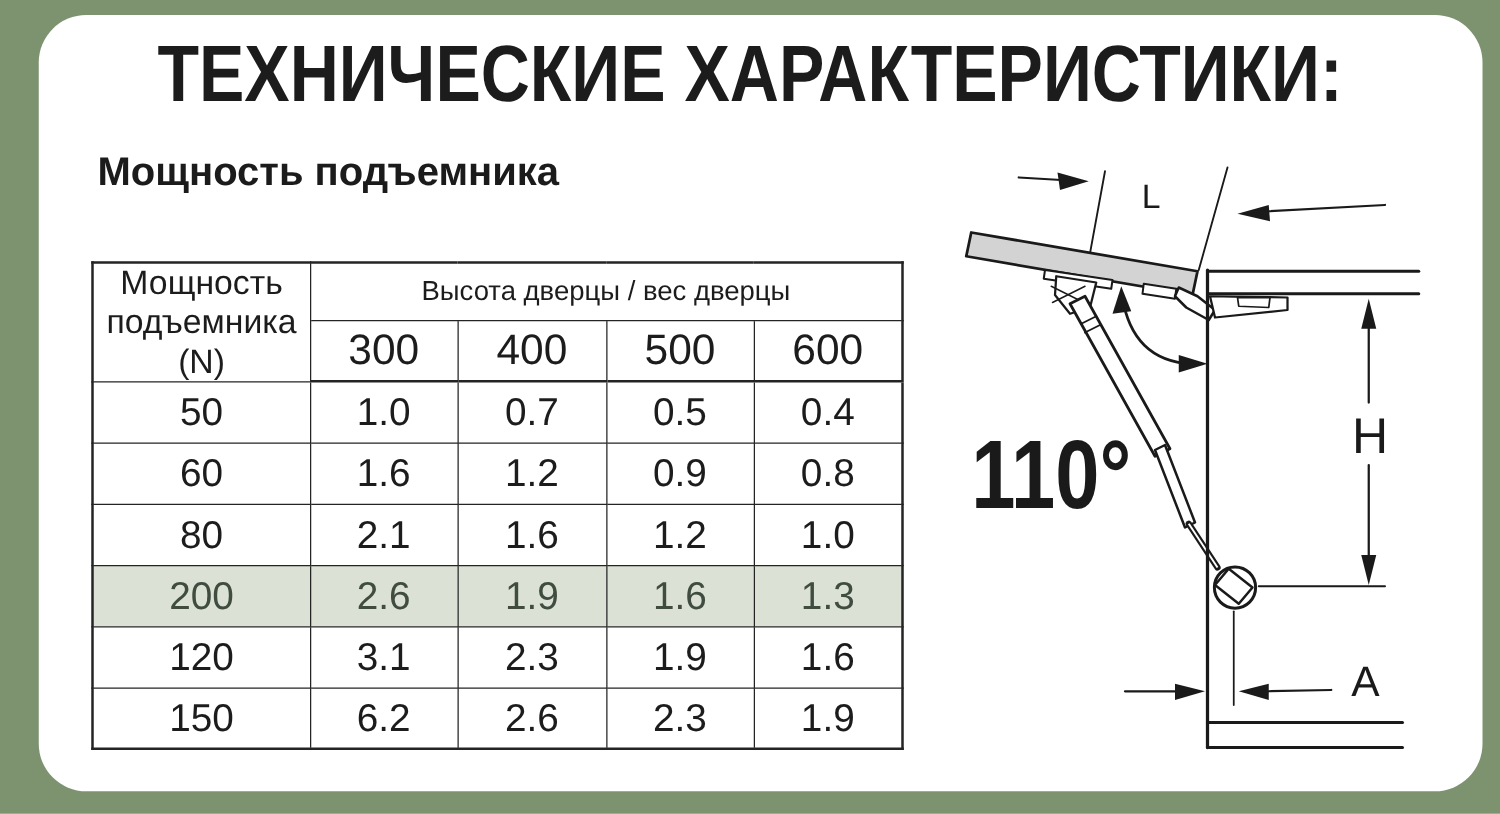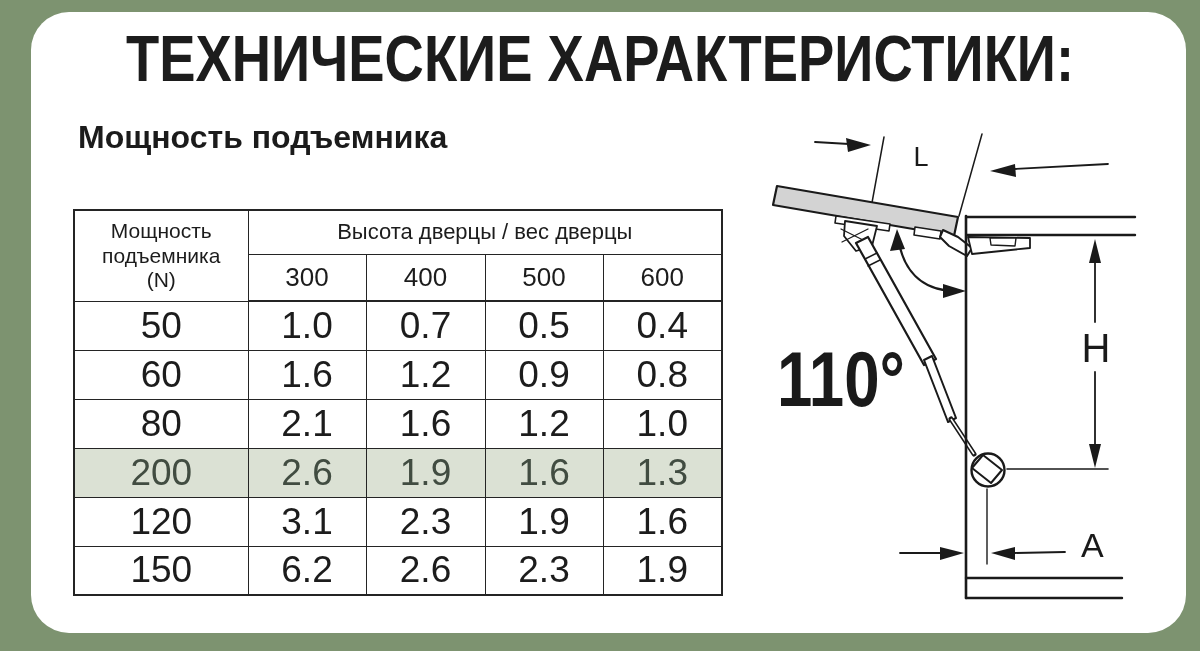--- a/index.html
+++ b/index.html
@@ -27,27 +27,27 @@
   }
   table.spec{
     position:absolute;left:73px;top:209px;
     border-collapse:collapse;table-layout:fixed;
     border:2.6px solid #242424;
   }
   table.spec td{
     border:1.6px solid #242424;text-align:center;vertical-align:middle;
     padding:0;color:var(--text,#1c1c1c);
   }
-  td.corner{font-size:21px;line-height:1.16;border-bottom-width:2.4px;}
+  td.corner{font-size:27px;line-height:1.16;border-bottom-width:2.4px;}
   tr.ghead{height:44px;}
   tr.ghead td.group{font-size:22px;}
   tr.subhead{height:47px;}
-  tr.subhead td{font-size:26px;border-bottom-width:2.4px;}
+  tr.subhead td{font-size:34px;border-bottom-width:2.4px;}
   tbody tr{height:49px;}
-  tbody td{font-size:37px;}
+  tbody td{font-size:31px;}
   tr.hl td{background:var(--highlight,#dbe1d4);color:#414c41;}
   svg.diagram{position:absolute;left:745px;top:100px;}
   svg .ln{stroke:var(--line,#1a1a1a);fill:none;stroke-linecap:round;}
   svg .ah{fill:var(--line,#1a1a1a);stroke:none;}
   svg .wh{fill:#ffffff;stroke:var(--line,#1a1a1a);stroke-linejoin:round;}
   svg text{fill:var(--line,#1a1a1a);stroke:none;font-family:"Liberation Sans",sans-serif;}
 </style>
 </head>
 <body>
 

